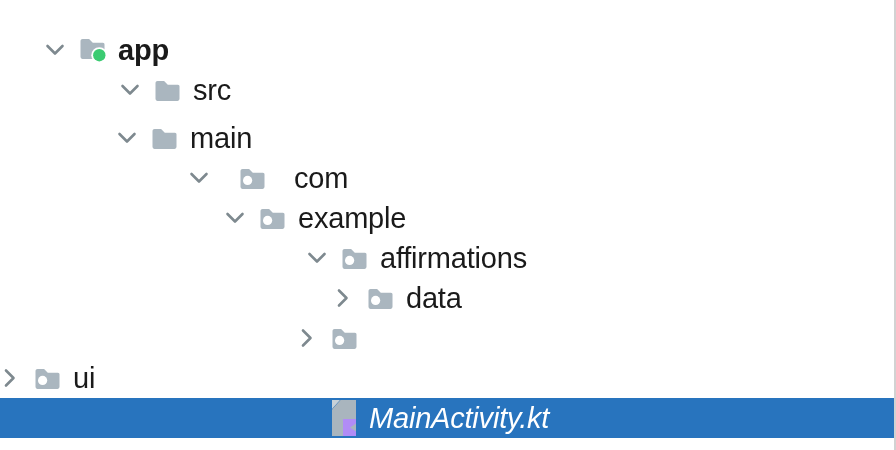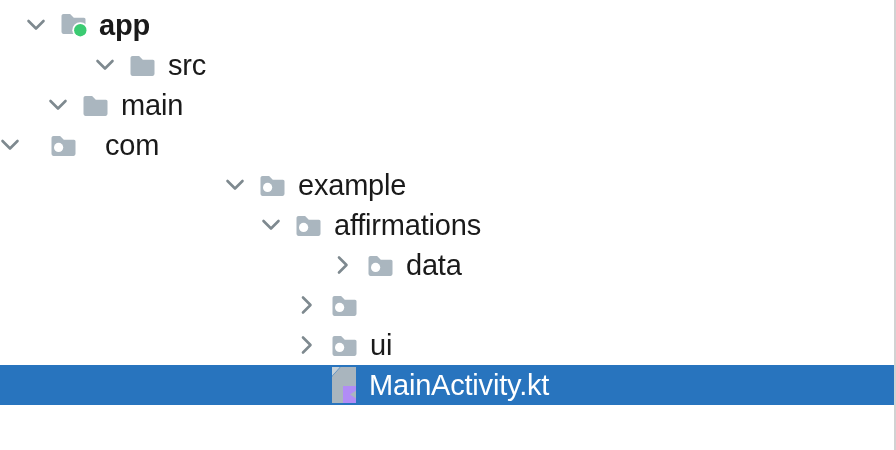--- a/index.html
+++ b/index.html
@@ -21,20 +21,21 @@
     color:#1a1a1a;
     letter-spacing:-0.2px;
     white-space:nowrap;
     cursor:default;
   }
   .row.bold .label{font-weight:bold;}
   .row.selected{
     background:#2874BE;
     color:#ffffff;
     height:40px;
+    font-style:italic;
   }
   .chev{
     width:20px;
     display:flex;
     align-items:center;
     justify-content:center;
     margin-right:14px;
     flex:0 0 20px;
   }
   .icon{
@@ -43,62 +44,62 @@
     justify-content:center;
     margin-right:12px;
   }
   .label{line-height:40px;}
 </style>
 </head>
 <body>
 
 <div class="panel">
   <div class="tree" id="tree">
-      <div class="row bold" style="padding-left: 26px;">
+      <div class="row bold" style="padding-left: 45px; margin-top: 25px;">
         <span class="chev">
           <svg width="20" height="12" viewBox="0 0 20 12">
             <polyline points="2.5,2 10,9.5 17.5,2" fill="none" stroke="#7E898F" stroke-width="2.6" stroke-linecap="round" stroke-linejoin="round"></polyline>
           </svg>
         </span>
         <span class="icon">
           <svg width="27" height="27" viewBox="0 0 27 27">
             <path d="M1.5 4.2 C1.5 3 2.4 2.1 3.6 2.1 L10.1 2.1 L13.8 5.7 L23.9 5.7 C25 5.7 25.5 6.6 25.5 7.3 L25.5 19.8 C25.5 21 24.6 21.9 23.4 21.9 L3.6 21.9 C2.4 21.9 1.5 21 1.5 19.8 Z" fill="#AAB6BF"></path>
             <circle cx="20.3" cy="18.2" r="8" fill="#ffffff"></circle>
             <circle cx="20.3" cy="18.2" r="6.2" fill="#3BCB72"></circle>
           </svg>
         </span>
         <span class="label">app</span>
       </div>
-      <div class="row" style="padding-left: 95px;">
+      <div class="row" style="padding-left: 120px;">
         <span class="chev">
           <svg width="20" height="12" viewBox="0 0 20 12">
             <polyline points="2.5,2 10,9.5 17.5,2" fill="none" stroke="#7E898F" stroke-width="2.6" stroke-linecap="round" stroke-linejoin="round"></polyline>
           </svg>
         </span>
         <span class="icon">
           <svg width="27" height="22" viewBox="0 0 27 22">
             <path d="M1.5 4.2 C1.5 3 2.4 2.1 3.6 2.1 L10.1 2.1 L13.8 5.7 L23.9 5.7 C25 5.7 25.5 6.6 25.5 7.3 L25.5 19.8 C25.5 21 24.6 21.9 23.4 21.9 L3.6 21.9 C2.4 21.9 1.5 21 1.5 19.8 Z" fill="#AAB6BF"></path>
           </svg>
         </span>
         <span class="label">src</span>
       </div>
-      <div class="row" style="padding-left: 48px;">
+      <div class="row" style="padding-left: 117px; margin-top: 8px;">
         <span class="chev">
           <svg width="20" height="12" viewBox="0 0 20 12">
             <polyline points="2.5,2 10,9.5 17.5,2" fill="none" stroke="#7E898F" stroke-width="2.6" stroke-linecap="round" stroke-linejoin="round"></polyline>
           </svg>
         </span>
         <span class="icon">
           <svg width="27" height="22" viewBox="0 0 27 22">
             <path d="M1.5 4.2 C1.5 3 2.4 2.1 3.6 2.1 L10.1 2.1 L13.8 5.7 L23.9 5.7 C25 5.7 25.5 6.6 25.5 7.3 L25.5 19.8 C25.5 21 24.6 21.9 23.4 21.9 L3.6 21.9 C2.4 21.9 1.5 21 1.5 19.8 Z" fill="#AAB6BF"></path>
           </svg>
         </span>
         <span class="label">main</span>
       </div>
-      <div class="row" style=" gap: 16px;">
+      <div class="row" style="padding-left: 189px; gap: 16px;">
         <span class="chev">
           <svg width="20" height="12" viewBox="0 0 20 12">
             <polyline points="2.5,2 10,9.5 17.5,2" fill="none" stroke="#7E898F" stroke-width="2.6" stroke-linecap="round" stroke-linejoin="round"></polyline>
           </svg>
         </span>
         <span class="icon">
           <svg width="27" height="22" viewBox="0 0 27 22">
             <path d="M1.5 4.2 C1.5 3 2.4 2.1 3.6 2.1 L10.1 2.1 L13.8 5.7 L23.9 5.7 C25 5.7 25.5 6.6 25.5 7.3 L25.5 19.8 C25.5 21 24.6 21.9 23.4 21.9 L3.6 21.9 C2.4 21.9 1.5 21 1.5 19.8 Z" fill="#AAB6BF"></path>
             <circle cx="8.6" cy="13.4" r="4.6" fill="#FFFFFF"></circle>
           </svg>
@@ -112,21 +113,21 @@
           </svg>
         </span>
         <span class="icon">
           <svg width="27" height="22" viewBox="0 0 27 22">
             <path d="M1.5 4.2 C1.5 3 2.4 2.1 3.6 2.1 L10.1 2.1 L13.8 5.7 L23.9 5.7 C25 5.7 25.5 6.6 25.5 7.3 L25.5 19.8 C25.5 21 24.6 21.9 23.4 21.9 L3.6 21.9 C2.4 21.9 1.5 21 1.5 19.8 Z" fill="#AAB6BF"></path>
             <circle cx="8.6" cy="13.4" r="4.6" fill="#FFFFFF"></circle>
           </svg>
         </span>
         <span class="label">example</span>
       </div>
-      <div class="row" style="padding-left: 261px;">
+      <div class="row" style="padding-left: 261px; margin-left: 46px;">
         <span class="chev">
           <svg width="20" height="12" viewBox="0 0 20 12">
             <polyline points="2.5,2 10,9.5 17.5,2" fill="none" stroke="#7E898F" stroke-width="2.6" stroke-linecap="round" stroke-linejoin="round"></polyline>
           </svg>
         </span>
         <span class="icon">
           <svg width="27" height="22" viewBox="0 0 27 22">
             <path d="M1.5 4.2 C1.5 3 2.4 2.1 3.6 2.1 L10.1 2.1 L13.8 5.7 L23.9 5.7 C25 5.7 25.5 6.6 25.5 7.3 L25.5 19.8 C25.5 21 24.6 21.9 23.4 21.9 L3.6 21.9 C2.4 21.9 1.5 21 1.5 19.8 Z" fill="#AAB6BF"></path>
             <circle cx="8.6" cy="13.4" r="4.6" fill="#FFFFFF"></circle>
           </svg>
@@ -153,21 +154,21 @@
             <polyline points="2,2.5 9.5,10 2,17.5" fill="none" stroke="#7E898F" stroke-width="2.6" stroke-linecap="round" stroke-linejoin="round"></polyline>
           </svg>
         </span>
         <span class="icon">
           <svg width="27" height="22" viewBox="0 0 27 22">
             <path d="M1.5 4.2 C1.5 3 2.4 2.1 3.6 2.1 L10.1 2.1 L13.8 5.7 L23.9 5.7 C25 5.7 25.5 6.6 25.5 7.3 L25.5 19.8 C25.5 21 24.6 21.9 23.4 21.9 L3.6 21.9 C2.4 21.9 1.5 21 1.5 19.8 Z" fill="#AAB6BF"></path>
             <circle cx="8.6" cy="13.4" r="4.6" fill="#FFFFFF"></circle>
           </svg>
         </span>
       </div>
-      <div class="row" style="padding-left: 297px;">
+      <div class="row" style="">
         <span class="chev">
           <svg width="12" height="20" viewBox="0 0 12 20">
             <polyline points="2,2.5 9.5,10 2,17.5" fill="none" stroke="#7E898F" stroke-width="2.6" stroke-linecap="round" stroke-linejoin="round"></polyline>
           </svg>
         </span>
         <span class="icon">
           <svg width="27" height="22" viewBox="0 0 27 22">
             <path d="M1.5 4.2 C1.5 3 2.4 2.1 3.6 2.1 L10.1 2.1 L13.8 5.7 L23.9 5.7 C25 5.7 25.5 6.6 25.5 7.3 L25.5 19.8 C25.5 21 24.6 21.9 23.4 21.9 L3.6 21.9 C2.4 21.9 1.5 21 1.5 19.8 Z" fill="#AAB6BF"></path>
             <circle cx="8.6" cy="13.4" r="4.6" fill="#FFFFFF"></circle>
           </svg>

